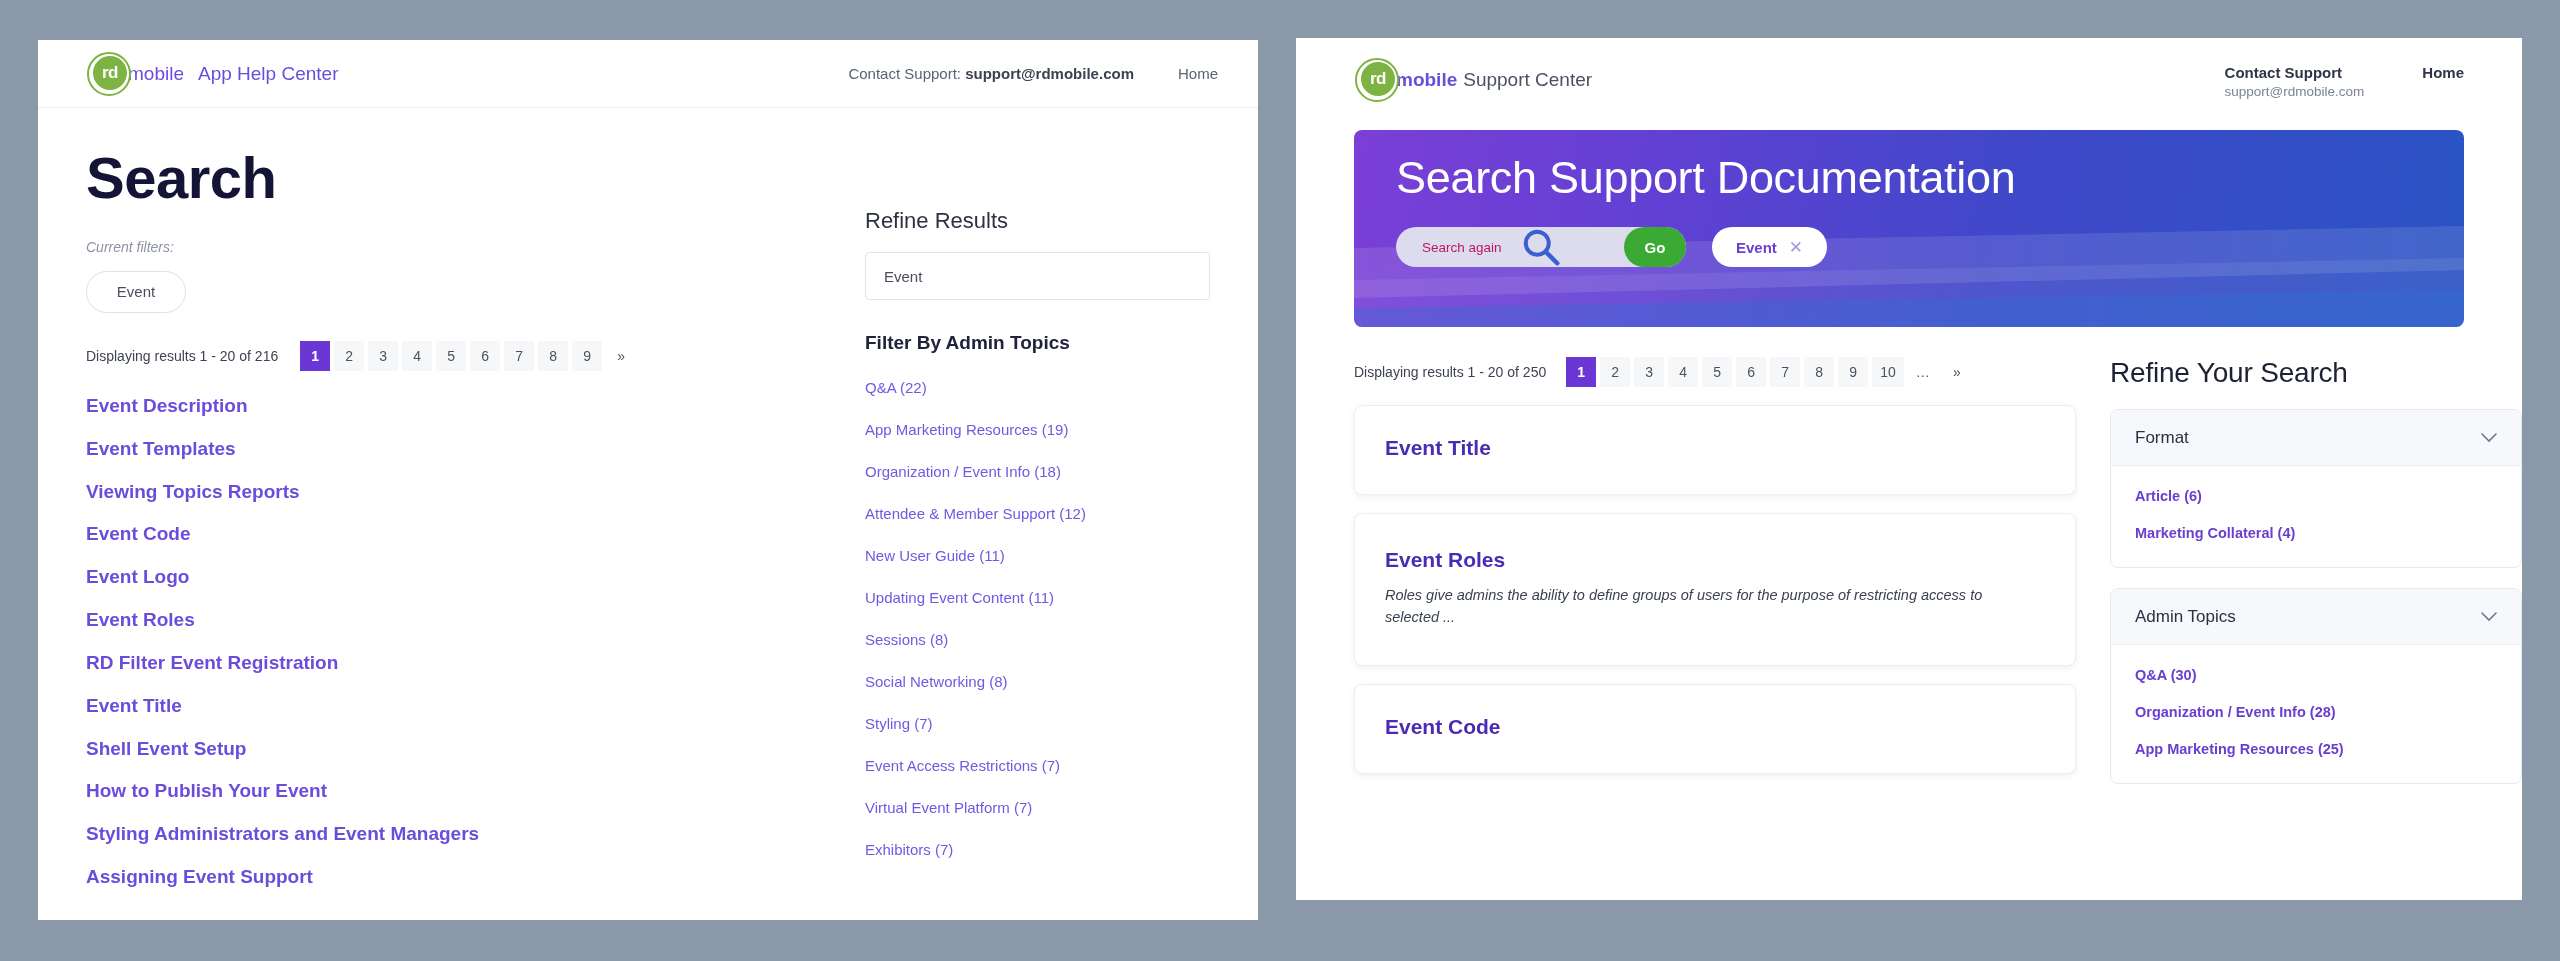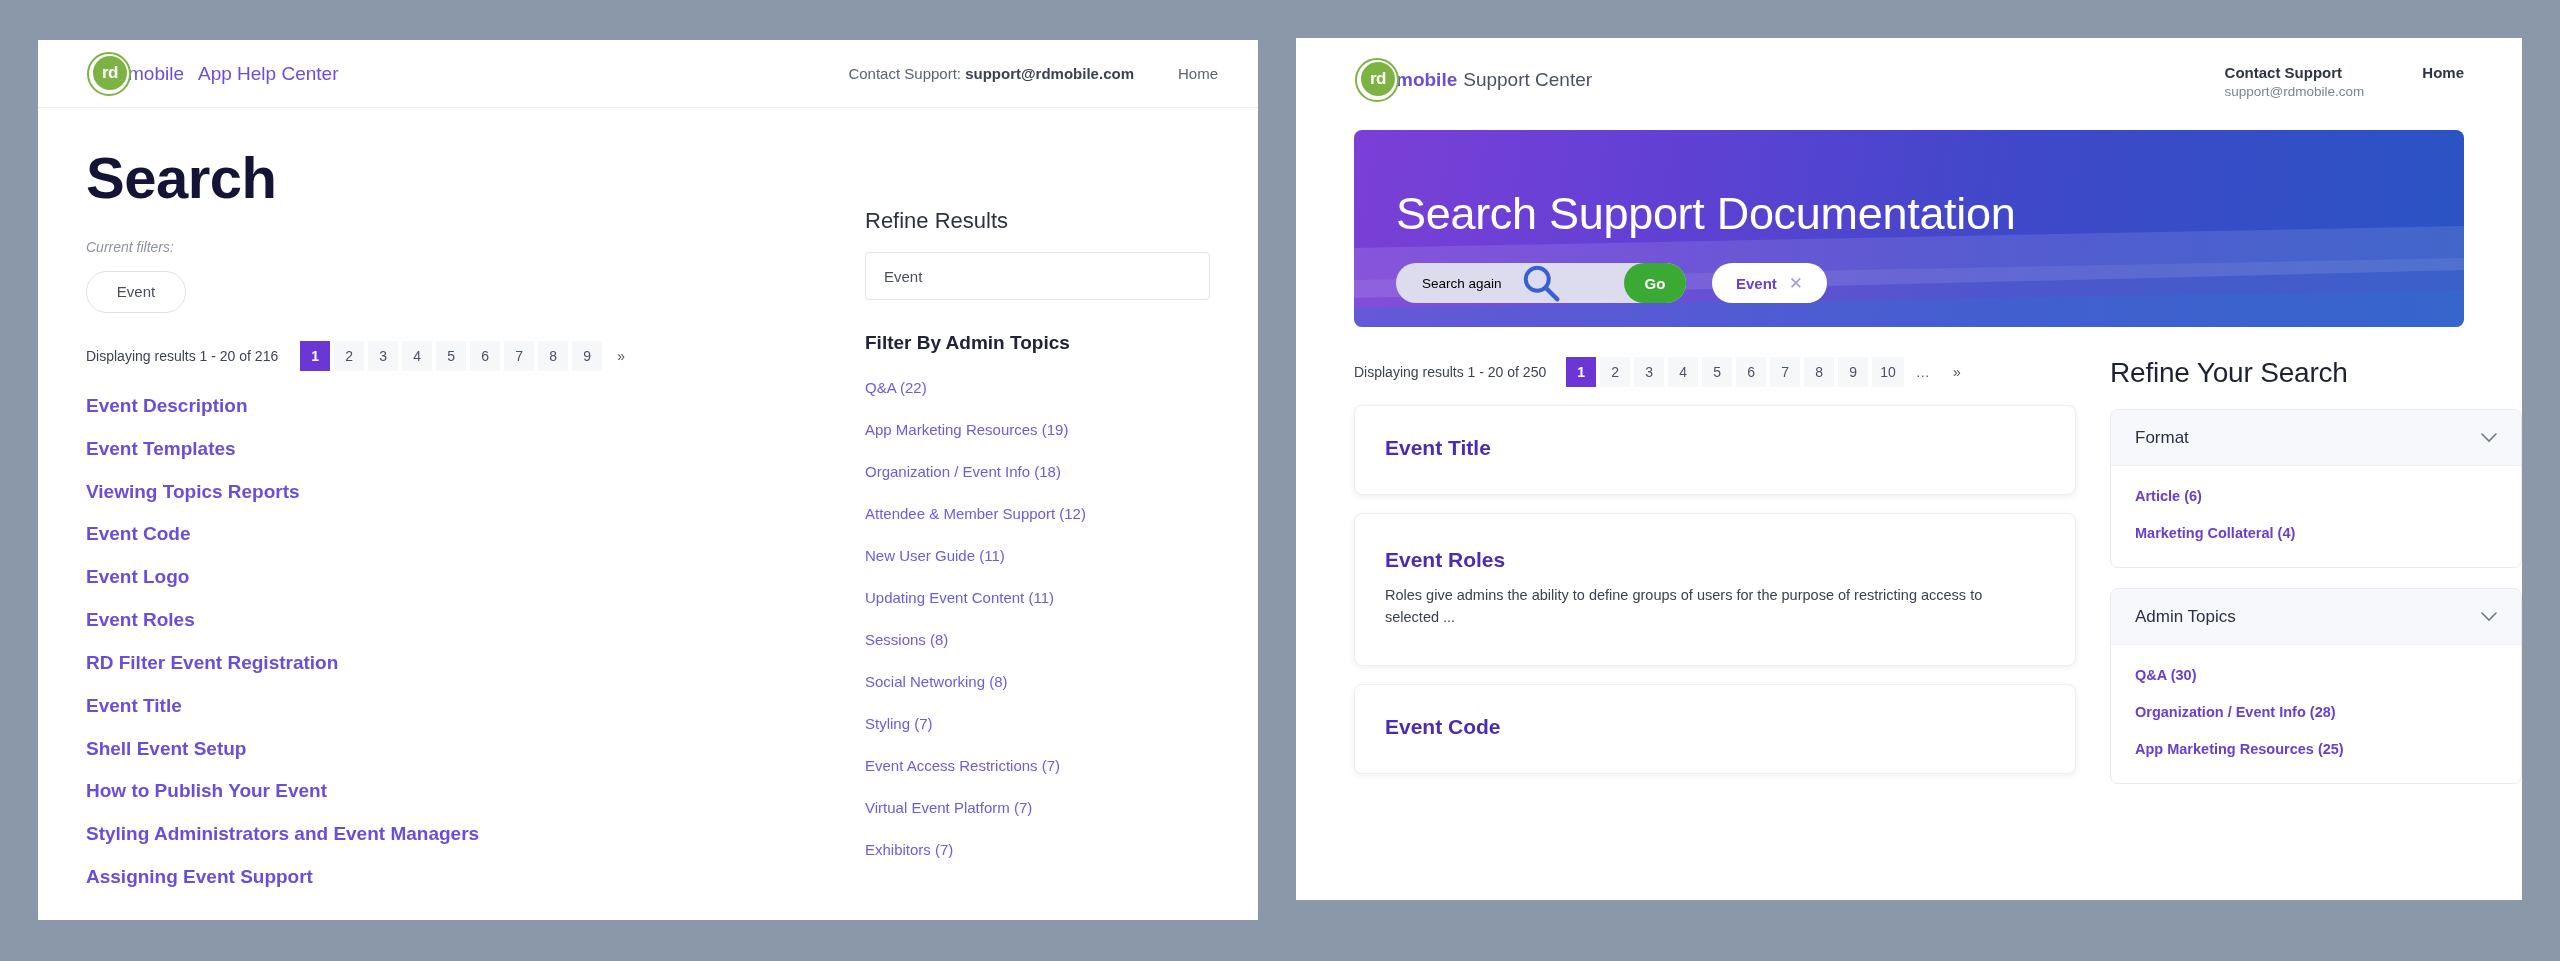--- a/index.html
+++ b/index.html
@@ -118,36 +118,36 @@
 
   .hero {
     position: relative;
     margin: 22px 58px 0 58px;
     height: 197px; border-radius: 8px; overflow: hidden;
     background: linear-gradient(100deg, #7b3fd6 0%, #6340d4 26%, #4048c9 58%, #2a54c4 100%);
   }
   .hero svg { position: absolute; inset: 0; width: 100%; height: 100%; }
   .hero-inner {
     position: relative; z-index: 2;
-    padding: 60px 0 0 42px;
+    padding: 24px 0 0 42px;
   }
   .hero-title {
     font-size: 45px; color: #ffffff; font-weight: 400; letter-spacing: -0.3px;
     line-height: 1.05;
   }
   .hero-controls {
     margin-top: 26px; display: flex; align-items: center; gap: 26px;
   }
   .searchbar {
     position: relative; width: 290px; height: 40px;
     background: #dcdcee; border-radius: 20px;
     display: flex; align-items: center; padding-left: 16px;
   }
   .search-icon { width: 16px; height: 16px; flex: none; }
-  .search-ph { font-size: 13.5px; color: #000000; margin-left: 10px; }
+  .search-ph { font-size: 13.5px; color: #be185d; margin-left: 10px; }
   .go-btn {
     position: absolute; right: 0; top: 0;
     width: 62px; height: 40px; border-radius: 20px;
     background: #3aaa35; color: #fff;
     font-size: 15px; font-weight: 700;
     display: flex; align-items: center; justify-content: center;
   }
   .chip-white {
     height: 40px; padding: 0 24px; border-radius: 20px; background: #fff;
     display: flex; align-items: center; gap: 12px;
@@ -166,20 +166,21 @@
   .card {
     margin-top: 18px; background: #fff;
     border: 1px solid #eceef2; border-radius: 8px;
     box-shadow: 0 2px 6px rgba(30,40,70,0.07);
     padding: 26px 30px 28px 30px;
   }
   .card-title { font-size: 21px; font-weight: 700; color: #4a2bb5; }
   .card-snippet {
     margin-top: 13px; font-size: 14.5px; color: #3a4150; line-height: 1.5;
     max-width: 600px;
+    font-style: italic;
   }
   .card.tall { padding-top: 34px; padding-bottom: 36px; }
   .card.short { padding-top: 30px; padding-bottom: 34px; }
 
   .rp-right-col { width: 412px; flex: none; }
   .rp-refine-title {
     font-size: 28px; color: #1d2133; font-weight: 400; letter-spacing: -0.2px;
   }
   .facet {
     margin-top: 20px; border: 1px solid #e6e9ef; border-radius: 8px;

